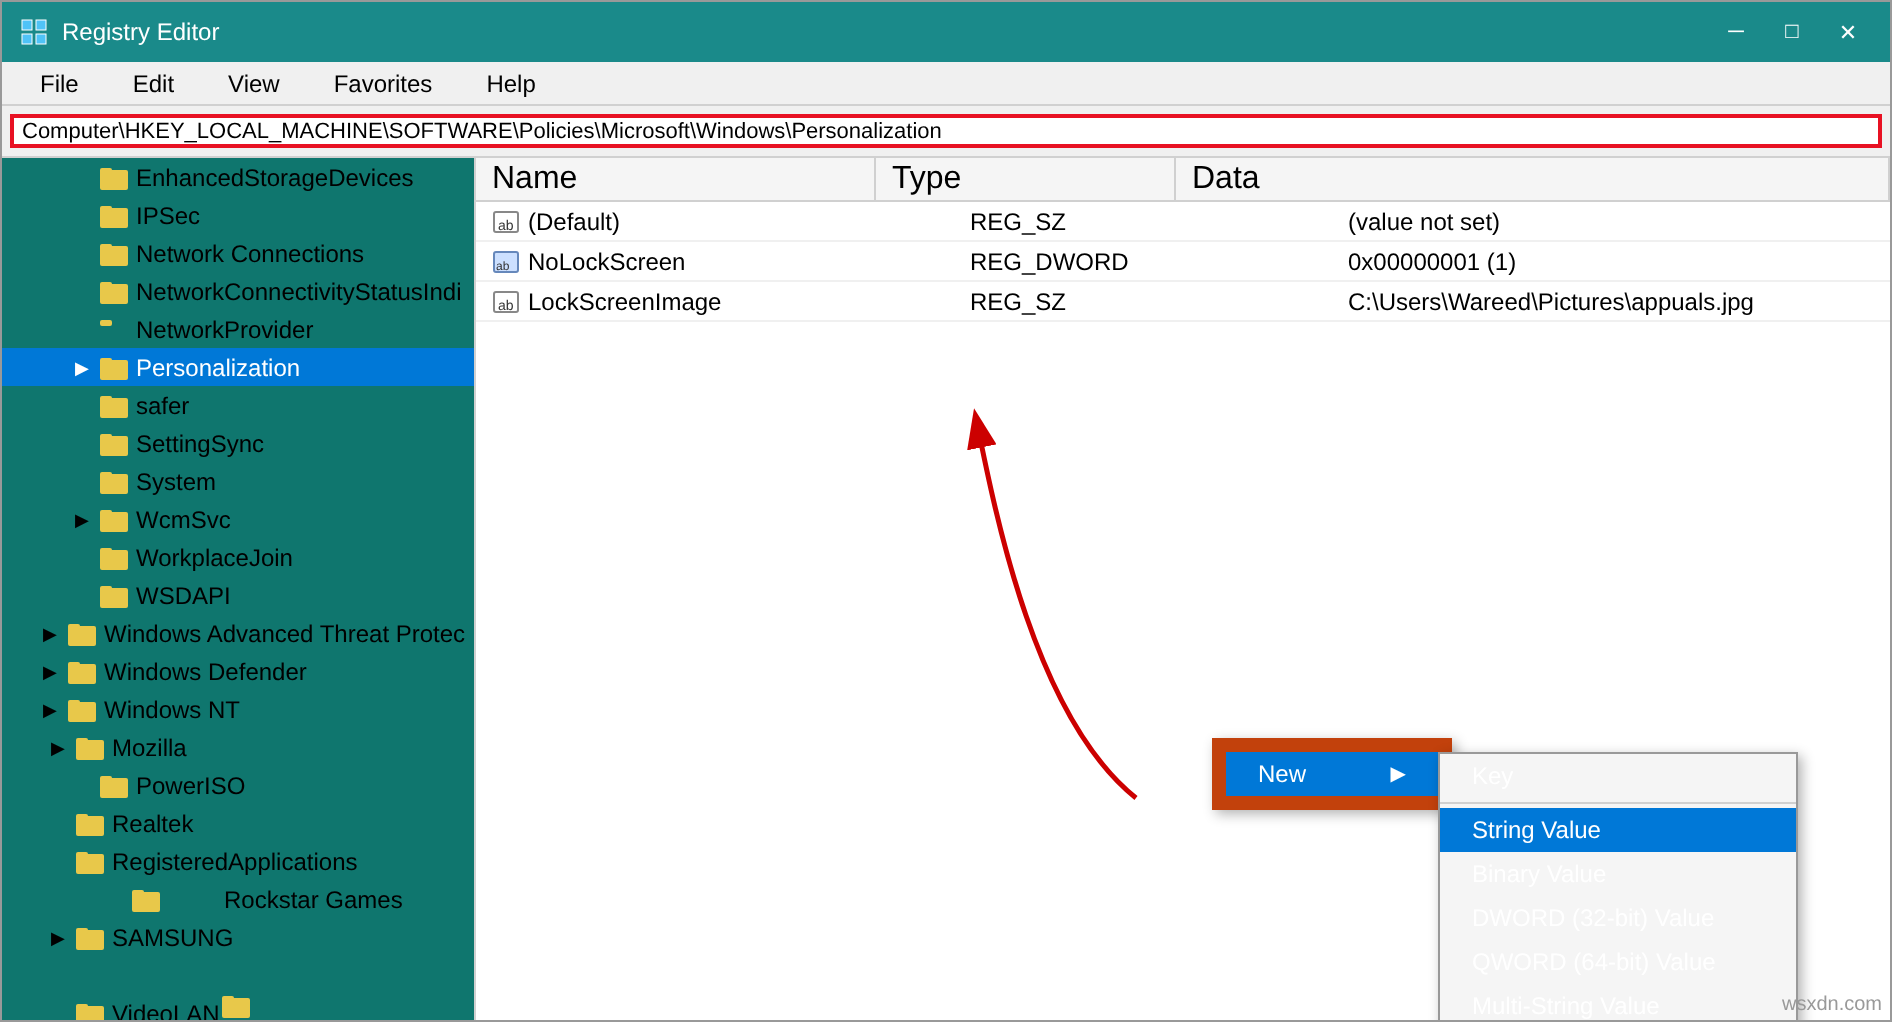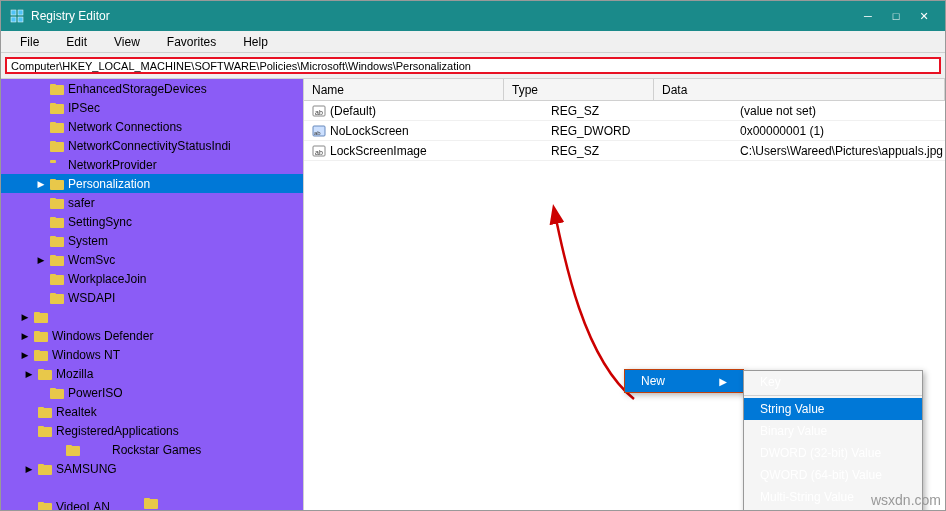--- a/index.html
+++ b/index.html
@@ -107,24 +107,24 @@
 
     
     .main-content {
       display: flex;
       flex: 1;
       overflow: hidden;
     }
 
     
     .tree-panel {
-      width: 303px;
+      width: 237px;
       border-right: 1px solid #d0d0d0;
       overflow-y: auto;
-      background: #8b5cf6;
+      background: #0f766e;
       flex-shrink: 0;
     }
 
     .tree-item {
       display: flex;
       align-items: center;
       padding: 1px 0;
       cursor: pointer;
       white-space: nowrap;
       height: 19px;
@@ -164,21 +164,21 @@
     .right-panel-header {
       display: grid;
       grid-template-columns: 200px 150px 1fr;
       background: #f5f5f5;
       border-bottom: 1px solid #d0d0d0;
       height: 22px;
     }
 
     .col-header {
       padding: 2px 8px;
-      font-size: 12px;
+      font-size: 16px;
       border-right: 1px solid #d0d0d0;
       display: flex;
       align-items: center;
       font-weight: normal;
     }
 
     .right-panel-rows {
       flex: 1;
       overflow-y: auto;
       background: white;
@@ -213,23 +213,24 @@
     
     .context-menu-overlay {
       position: absolute;
       left: 320px;
       top: 290px;
       z-index: 100;
     }
 
     .context-menu {
       background: #eab308;
-      border: 1px solid #c2410c;
+      border: 7px solid #c2410c;
       box-shadow: 2px 2px 6px rgba(0,0,0,0.3);
       min-width: 120px;
+      margin-left: 48px;
     }
 
     .ctx-item {
       padding: 4px 16px;
       cursor: pointer;
       display: flex;
       align-items: center;
       gap: 6px;
       font-size: 12px;
     }
@@ -264,21 +265,21 @@
     
     ::-webkit-scrollbar { width: 12px; }
     ::-webkit-scrollbar-track { background: #f0f0f0; }
     ::-webkit-scrollbar-thumb { background: #c0c0c0; border: 1px solid #999; }
 
     
     .watermark {
       position: absolute;
       bottom: 2px;
       right: 4px;
-      font-size: 14px;
+      font-size: 10px;
       color: #999;
       z-index: 200;
     }
 
     .indented-1 { padding-left: 16px; }
     .indented-2 { padding-left: 32px; }
   </style>
 </head>
 <body>
 
@@ -422,20 +423,21 @@
             <rect x="1" y="3" width="6" height="3" fill="#e8c84a" rx="1"></rect>
           </svg>
         <span class="tree-label">WSDAPI</span>
       </div>
       <div class="tree-item indented-1">
         <span class="tree-arrow">▶</span>
         <svg class="tree-folder-icon" viewBox="0 0 16 16">
             <rect x="1" y="4" width="14" height="10" fill="#e8c84a" rx="1"></rect>
             <rect x="1" y="3" width="6" height="3" fill="#e8c84a" rx="1"></rect>
           </svg>
+        <span class="tree-label">Windows Advanced Threat Protec</span>
       </div>
       <div class="tree-item indented-1">
         <span class="tree-arrow">▶</span>
         <svg class="tree-folder-icon" viewBox="0 0 16 16">
             <rect x="1" y="4" width="14" height="10" fill="#e8c84a" rx="1"></rect>
             <rect x="1" y="3" width="6" height="3" fill="#e8c84a" rx="1"></rect>
           </svg>
         <span class="tree-label">Windows Defender</span>
       </div>
       <div class="tree-item indented-1">

